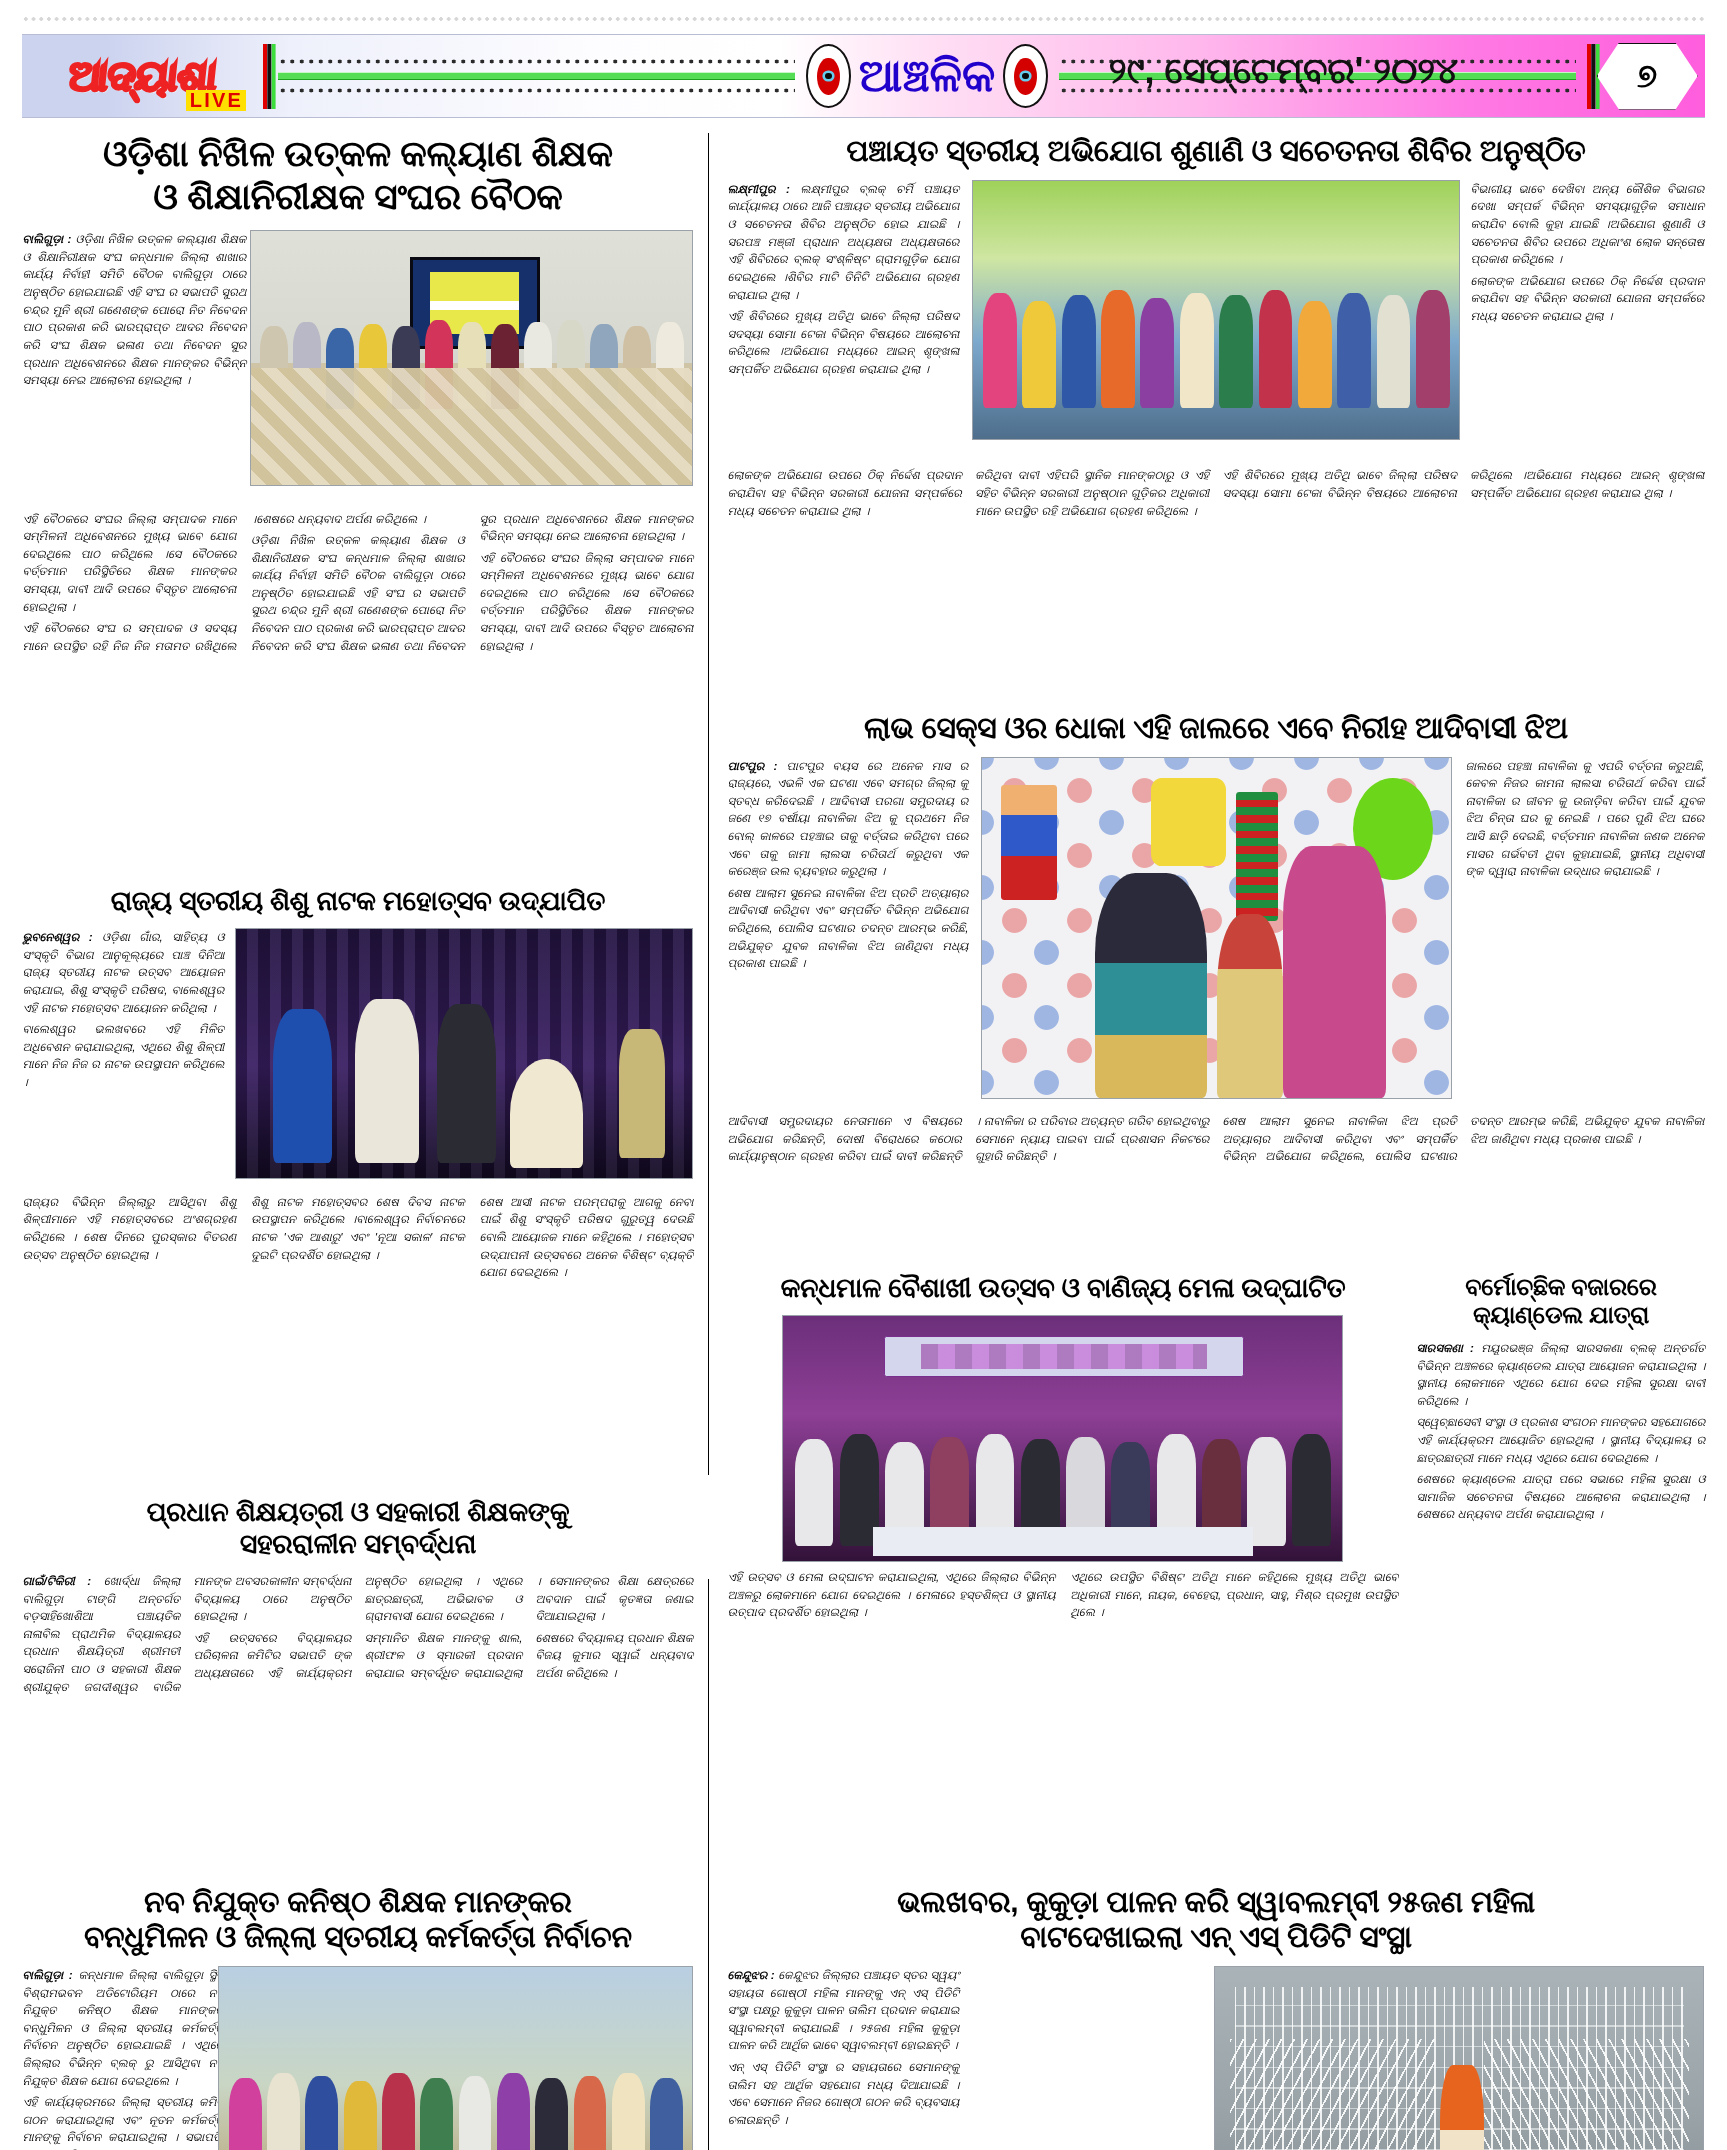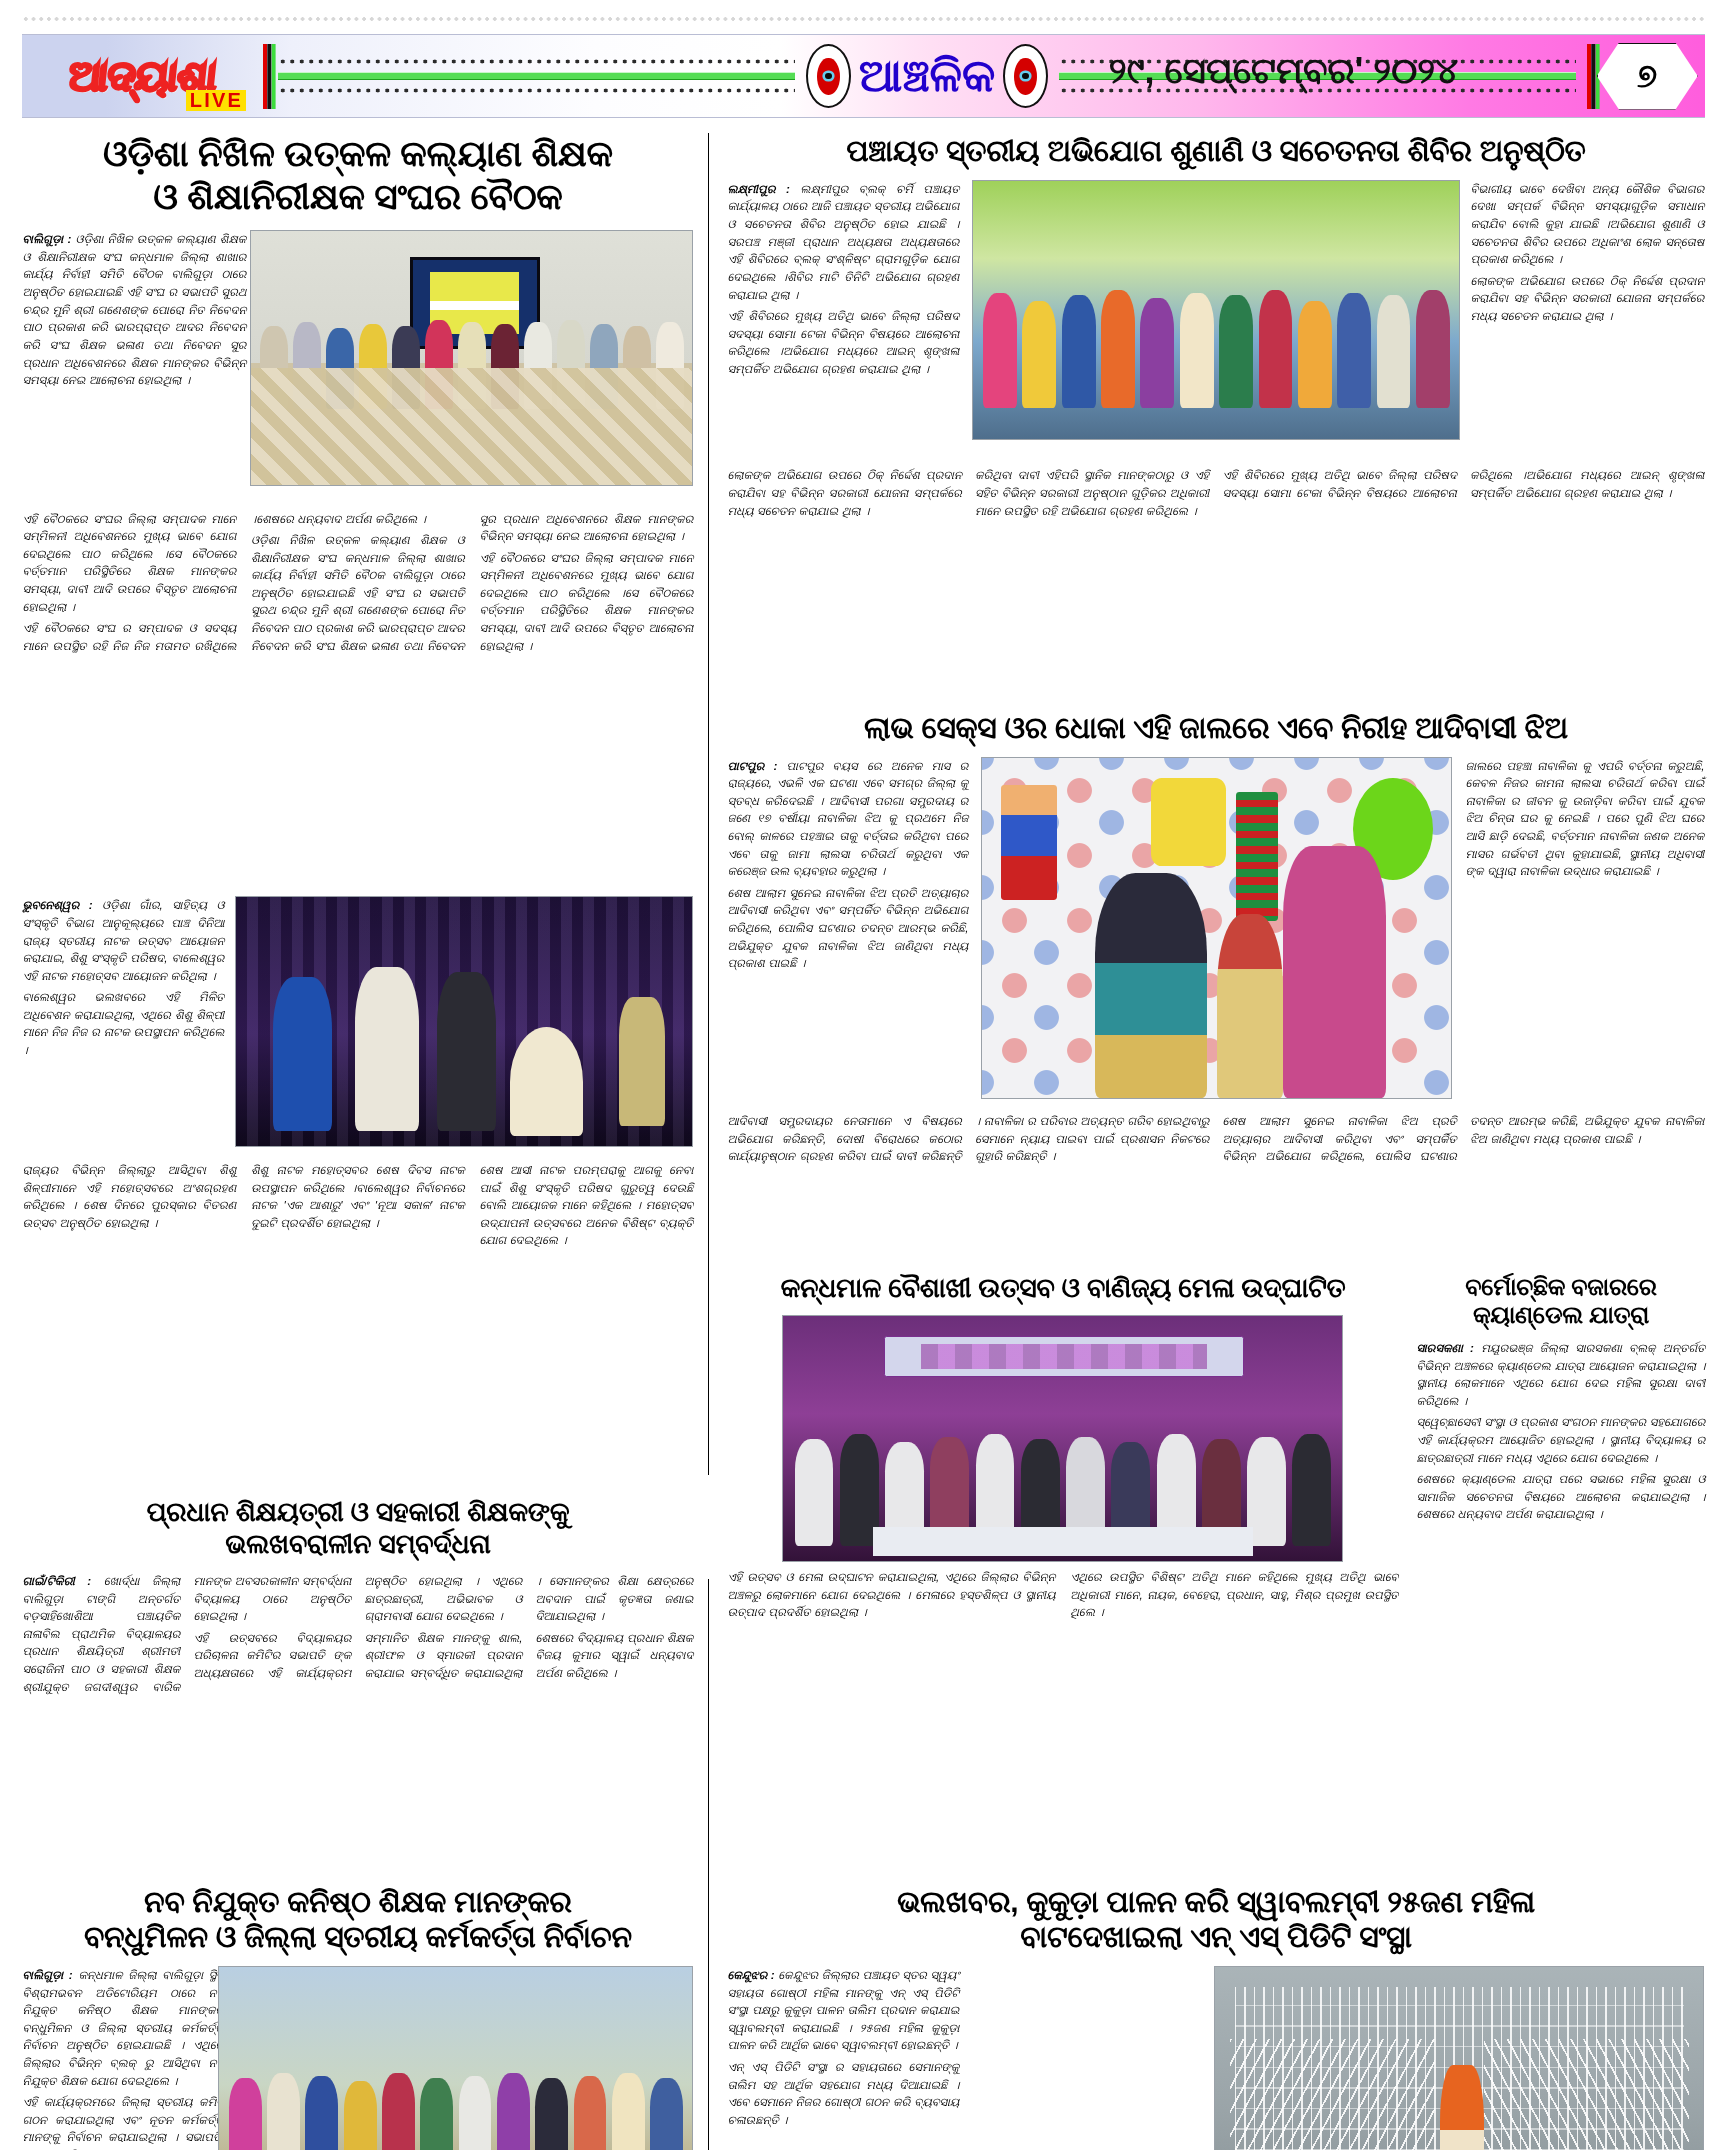--- a/index.html
+++ b/index.html
@@ -286,20 +286,21 @@
         </div>
       </div>
 
       <div class="cols4" style="margin-top:2.6px;">
         <p class="para">ଆଦିବାସୀ ସମ୍ପ୍ରଦାୟର ନେତାମାନେ ଏ ବିଷୟରେ ଅଭିଯୋଗ କରିଛନ୍ତି, ଦୋଷୀ ବିରୋଧରେ କଠୋର କାର୍ଯ୍ୟାନୁଷ୍ଠାନ ଗ୍ରହଣ କରିବା ପାଇଁ ଦାବୀ କରିଛନ୍ତି । ନାବାଳିକା ର ପରିବାର ଅତ୍ୟନ୍ତ ଗରିବ ହୋଇଥିବାରୁ ସେମାନେ ନ୍ୟାୟ ପାଇବା ପାଇଁ ପ୍ରଶାସନ ନିକଟରେ ଗୁହାରି କରିଛନ୍ତି ।</p>
         <p class="para">ଶେଷ ଆଲାମ ସୁନେଇ ନାବାଳିକା ଝିଅ ପ୍ରତି ଅତ୍ୟାଚାର ଆଦିବାସୀ କରିଥିବା ଏବଂ ସମ୍ପର୍କିତ ବିଭିନ୍ନ ଅଭିଯୋଗ କରିଥିଲେ, ପୋଲିସ ଘଟଣାର ତଦନ୍ତ ଆରମ୍ଭ କରିଛି, ଅଭିଯୁକ୍ତ ଯୁବକ ନାବାଳିକା ଝିଅ ଜାଣିଥିବା ମଧ୍ୟ ପ୍ରକାଶ ପାଇଛି ।</p>
       </div>
     </div>
 
     <div style="position:absolute;left:0;top:757px;width:671px;">
+      <h1 class="hd hd-md">ରାଜ୍ୟ ସ୍ତରୀୟ ଶିଶୁ ନାଟକ ମହୋତ୍ସବ ଉଦ୍‌ଯାପିତ</h1>
 
       <div style="position:relative;margin-top:10.3px;height:262px;">
         <div class="photo ph-stage" style="position:absolute;right:0;top:0;width:456px;height:249px;">
           <div class="curtain"></div>
           <div style="position:absolute;left:8%;bottom:6%;width:13%;height:62%;background:#1e4fae;border-radius:34% 34% 6% 6%"></div>
           <div style="position:absolute;left:26%;bottom:6%;width:14%;height:66%;background:#eae6da;border-radius:34% 34% 6% 6%"></div>
           <div style="position:absolute;left:44%;bottom:6%;width:13%;height:64%;background:#2b2b33;border-radius:34% 34% 6% 6%"></div>
           <div style="position:absolute;left:60%;bottom:4%;width:16%;height:44%;background:#f0e8d0;border-radius:50% 50% 6% 6%"></div>
           <div style="position:absolute;right:6%;bottom:8%;width:10%;height:52%;background:#c8b878;border-radius:30% 30% 6% 6%"></div>
         </div>
@@ -357,21 +358,21 @@
           <span>ମୟୂରଭଞ୍ଜ ଜିଲ୍ଲା ସାରସକଣା ବ୍ଲକ୍ ଅନ୍ତର୍ଗତ ବିଭିନ୍ନ ଅଞ୍ଚଳରେ କ୍ୟାଣ୍ଡେଲ ଯାତ୍ରା ଆୟୋଜନ କରାଯାଇଥିଲା । ସ୍ଥାନୀୟ ଲୋକମାନେ ଏଥିରେ ଯୋଗ ଦେଇ ମହିଳା ସୁରକ୍ଷା ଦାବୀ କରିଥିଲେ ।</span>
         </p>
         <p class="para">ସ୍ୱେଚ୍ଛାସେବୀ ସଂସ୍ଥା ଓ ପ୍ରକାଶ ସଂଗଠନ ମାନଙ୍କର ସହଯୋଗରେ ଏହି କାର୍ଯ୍ୟକ୍ରମ ଆୟୋଜିତ ହୋଇଥିଲା । ସ୍ଥାନୀୟ ବିଦ୍ୟାଳୟ ର ଛାତ୍ରଛାତ୍ରୀ ମାନେ ମଧ୍ୟ ଏଥିରେ ଯୋଗ ଦେଇଥିଲେ ।</p>
         <p class="para">ଶେଷରେ କ୍ୟାଣ୍ଡେଲ ଯାତ୍ରା ପରେ ସଭାରେ ମହିଳା ସୁରକ୍ଷା ଓ ସାମାଜିକ ସଚେତନତା ବିଷୟରେ ଆଲୋଚନା କରାଯାଇଥିଲା । ଶେଷରେ ଧନ୍ୟବାଦ ଅର୍ପଣ କରାଯାଇଥିଲା ।</p>
       </div>
     </div>
 
     <div style="position:absolute;left:0;top:1368px;width:671px;">
       <h1 class="hd hd-md">
         <span>ପ୍ରଧାନ ଶିକ୍ଷୟତ୍ରୀ ଓ ସହକାରୀ ଶିକ୍ଷକଙ୍କୁ</span><br>
-        <span>ଭଲଖବରାଳୀନ ସମ୍ବର୍ଦ୍ଧନା</span>
+        <span>ସହରରାଳୀନ ସମ୍ବର୍ଦ୍ଧନା</span>
       </h1>
       <div class="cols4" style="margin-top:11.2px;">
         <p class="para">
           <span class="dateline">ଗାଇଁ/ଟିକିରୀ :</span>
           <span>ଖୋର୍ଦ୍ଧା ଜିଲ୍ଲା ବାଲିଗୁଡ଼ା ଟାଙ୍ଗି ଅନ୍ତର୍ଗତ ବଡ଼ସାହିଖୋଶିଆ ପଞ୍ଚାୟତିକ ନାଳାବିଲ ପ୍ରାଥମିକ ବିଦ୍ୟାଳୟର ପ୍ରଧାନ ଶିକ୍ଷୟିତ୍ରୀ ଶ୍ରୀମତୀ ସରୋଜିନୀ ପାଠ ଓ ସହକାରୀ ଶିକ୍ଷକ ଶ୍ରୀଯୁକ୍ତ ଜଗଦୀଶ୍ୱର ବାରିକ ମାନଙ୍କ ଅବସରକାଳୀନ ସମ୍ବର୍ଦ୍ଧନା ବିଦ୍ୟାଳୟ ଠାରେ ଅନୁଷ୍ଠିତ ହୋଇଥିଲା ।</span>
         </p>
         <p class="para">ଏହି ଉତ୍ସବରେ ବିଦ୍ୟାଳୟର ପରିଚାଳନା କମିଟିର ସଭାପତି ଙ୍କ ଅଧ୍ୟକ୍ଷତାରେ ଏହି କାର୍ଯ୍ୟକ୍ରମ ଅନୁଷ୍ଠିତ ହୋଇଥିଲା । ଏଥିରେ ଛାତ୍ରଛାତ୍ରୀ, ଅଭିଭାବକ ଓ ଗ୍ରାମବାସୀ ଯୋଗ ଦେଇଥିଲେ ।</p>
         <p class="para">ସମ୍ମାନିତ ଶିକ୍ଷକ ମାନଙ୍କୁ ଶାଲ, ଶ୍ରୀଫଳ ଓ ସ୍ମାରକୀ ପ୍ରଦାନ କରାଯାଇ ସମ୍ବର୍ଦ୍ଧିତ କରାଯାଇଥିଲା । ସେମାନଙ୍କର ଶିକ୍ଷା କ୍ଷେତ୍ରରେ ଅବଦାନ ପାଇଁ କୃତଜ୍ଞତା ଜଣାଇ ଦିଆଯାଇଥିଲା ।</p>
         <p class="para">ଶେଷରେ ବିଦ୍ୟାଳୟ ପ୍ରଧାନ ଶିକ୍ଷକ ବିଜୟ କୁମାର ସ୍ୱାଇଁ ଧନ୍ୟବାଦ ଅର୍ପଣ କରିଥିଲେ ।</p>
       </div>

